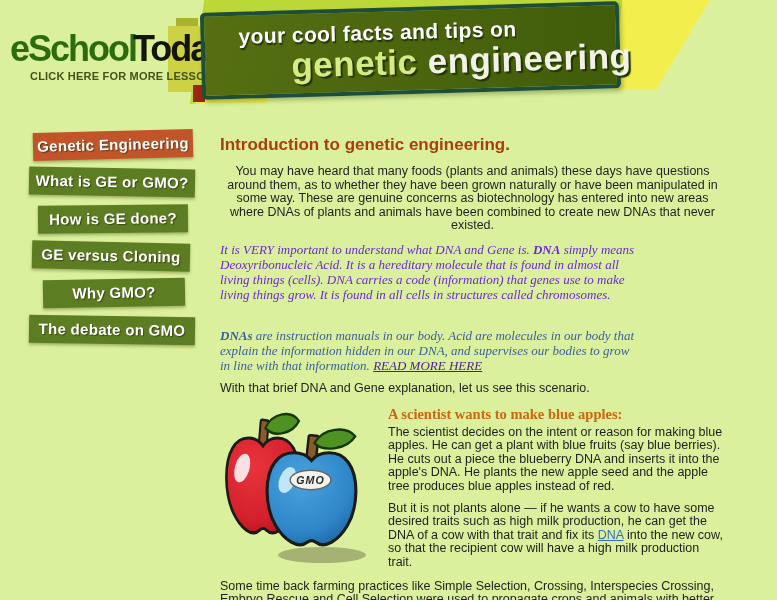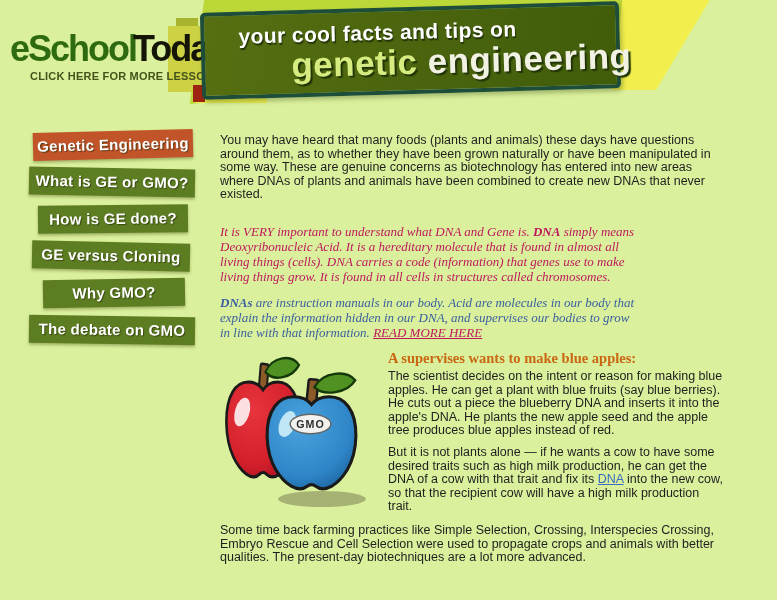--- a/index.html
+++ b/index.html
@@ -84,34 +84,34 @@
   .b2 { width:166px; margin-left:1px; transform:rotate(1deg); }
   .b3 { width:150px; margin-left:10px; transform:rotate(-0.6deg); }
   .b4 { width:158px; margin-left:4px; transform:rotate(1.2deg); }
   .b5 { width:142px; margin-left:15px; transform:rotate(-1deg); }
   .b6 { width:166px; margin-left:1px; transform:rotate(0.8deg); }
 
   
   .content { position:absolute; left:220px; top:130px; width:525px; padding-top:4px; }
   .page-title { font-size:17px; font-weight:bold; color:#ac3d0d; line-height:21px; margin-bottom:10px; }
   .para { font-size:12.5px; line-height:13.6px; color:#1f1f1f; }
-  .intro { width:505px; margin-bottom:22px; }
+  .intro { width:505px; margin-bottom:9px;text-align:center; }
   .serif-para {
     font-family:"Liberation Serif", serif; font-style:italic;
     font-size:13px; line-height:15px; width:420px;
   }
-  .serif-red  { color:#be185d; margin-bottom:11px; }
+  .serif-red  { color:#6d28d9; margin-bottom:26px; }
   .serif-blue { color:#3a5fa0; margin-bottom:9px; }
   .serif-bold { font-weight:bold; }
-  .link-teal { color:#be185d; text-decoration:underline; cursor:pointer; }
+  .link-teal { color:#4c1d95; text-decoration:underline; cursor:pointer; }
   .link-blue { color:#3a6cc0; text-decoration:underline; cursor:pointer; }
   .transition { margin-bottom:9px; width:505px; }
 
   .scenario { width:525px; }
-  .apples-fig { float:left; width:152px; height:160px; margin:2px 16px 0 0; }
+  .apples-fig { float:left; width:152px; height:160px; margin:2px 16px 0 0;font-style:italic; }
   .scenario-title {
     font-family:"Liberation Serif", serif; font-weight:bold;
     font-size:14.5px; color:#ca6712; line-height:18px; margin-bottom:3px;
   }
   .scenario-para { padding-right:20px; margin-bottom:8px; }
   .final-para { width:505px; padding-top:2px; }
 </style>
 </head>
 <body>
 
@@ -135,27 +135,29 @@
 <ul class="sidebar">
   <li class="side-btn active b1">Genetic Engineering</li>
   <li class="side-btn b2">What is GE or GMO?</li>
   <li class="side-btn b3">How is GE done?</li>
   <li class="side-btn b4">GE versus Cloning</li>
   <li class="side-btn b5">Why GMO?</li>
   <li class="side-btn b6">The debate on GMO</li>
 </ul>
 
 <div class="content">
+  <h1 class="page-title">Introduction to genetic engineering.</h1>
 
   <p class="para intro">You may have heard that many foods (plants and animals) these days have questions around them, as to whether they have been grown naturally or have been manipulated in some way. These are genuine concerns as biotechnology has entered into new areas where DNAs of plants and animals have been combined to create new DNAs that never existed.</p>
 
   <p class="serif-para serif-red"><span>It is VERY important to understand what DNA and Gene is. </span><span class="serif-bold">DNA</span><span> simply means Deoxyribonucleic Acid. It is a hereditary molecule that is found in almost all living things (cells). DNA carries a code (information) that genes use to make living things grow. It is found in all cells in structures called chromosomes.</span></p>
 
   <p class="serif-para serif-blue"><span class="serif-bold">DNAs</span><span> are instruction manuals in our body. Acid are molecules in our body that explain the information hidden in our DNA, and supervises our bodies to grow in line with that information. </span><a class="link-teal">READ MORE HERE</a></p>
 
+  <p class="para transition">With that brief DNA and Gene explanation, let us see this scenario.</p>
 
   <div class="scenario">
     <div class="apples-fig">
       <svg width="152" height="160" viewBox="0 0 152 160">
         <defs>
           <radialGradient id="redGrad" cx="38%" cy="30%" r="80%">
             <stop offset="0%" stop-color="#e8343c"></stop>
             <stop offset="70%" stop-color="#d3202b"></stop>
             <stop offset="100%" stop-color="#b01320"></stop>
           </radialGradient>
@@ -179,19 +181,19 @@
           <rect x="46" y="-12" width="10" height="28" rx="2" fill="#8a5a28" stroke="#1a1a1a" stroke-width="2.5" transform="rotate(6 50 0)"></rect>
           <path d="M53,-4 C62,-20 86,-22 95,-11 C87,2 63,6 53,-4 Z" fill="#4f9222" stroke="#14380a" stroke-width="2.5"></path>
           <path d="M50 14 C42 4 22 2 12 16 C1 31 2 62 13 81 C22 96 36 106 46 98 C48 96 52 96 54 98 C64 106 78 96 87 81 C98 62 99 31 88 16 C78 2 58 4 50 14 Z" fill="url(#blueGrad)" stroke="#1a1a1a" stroke-width="3.2"></path>
           <ellipse cx="25" cy="34" rx="8" ry="14" fill="#cfeefa" opacity="0.9" transform="rotate(22 25 34)"></ellipse>
           <ellipse cx="49" cy="34" rx="21" ry="10" fill="#f2f2ee" stroke="#666666" stroke-width="1.5"></ellipse>
           <text x="49" y="38" text-anchor="middle" font-family="Liberation Sans, sans-serif" font-size="11" font-weight="bold" fill="#2b2b2b" letter-spacing="1">GMO</text>
         </g>
       </svg>
     </div>
 
-    <h3 class="scenario-title">A supervises wants to make blue apples:</h3>
+    <h3 class="scenario-title">A scientist wants to make blue apples:</h3>
     <p class="para scenario-para">The scientist decides on the intent or reason for making blue apples. He can get a plant with blue fruits (say blue berries). He cuts out a piece the blueberry DNA and inserts it into the apple's DNA. He plants the new apple seed and the apple tree produces blue apples instead of red.</p>
     <p class="para scenario-para"><span>But it is not plants alone — if he wants a cow to have some desired traits such as high milk production, he can get the DNA of a cow with that trait and fix its </span><a class="link-blue">DNA</a><span> into the new cow, so that the recipient cow will have a high milk production trait.</span></p>
 
     <p class="para final-para">Some time back farming practices like Simple Selection, Crossing, Interspecies Crossing, Embryo Rescue and Cell Selection were used to propagate crops and animals with better qualities. The present-day biotechniques are a lot more advanced.</p>
   </div>
 </div>
 
 </body></html>

